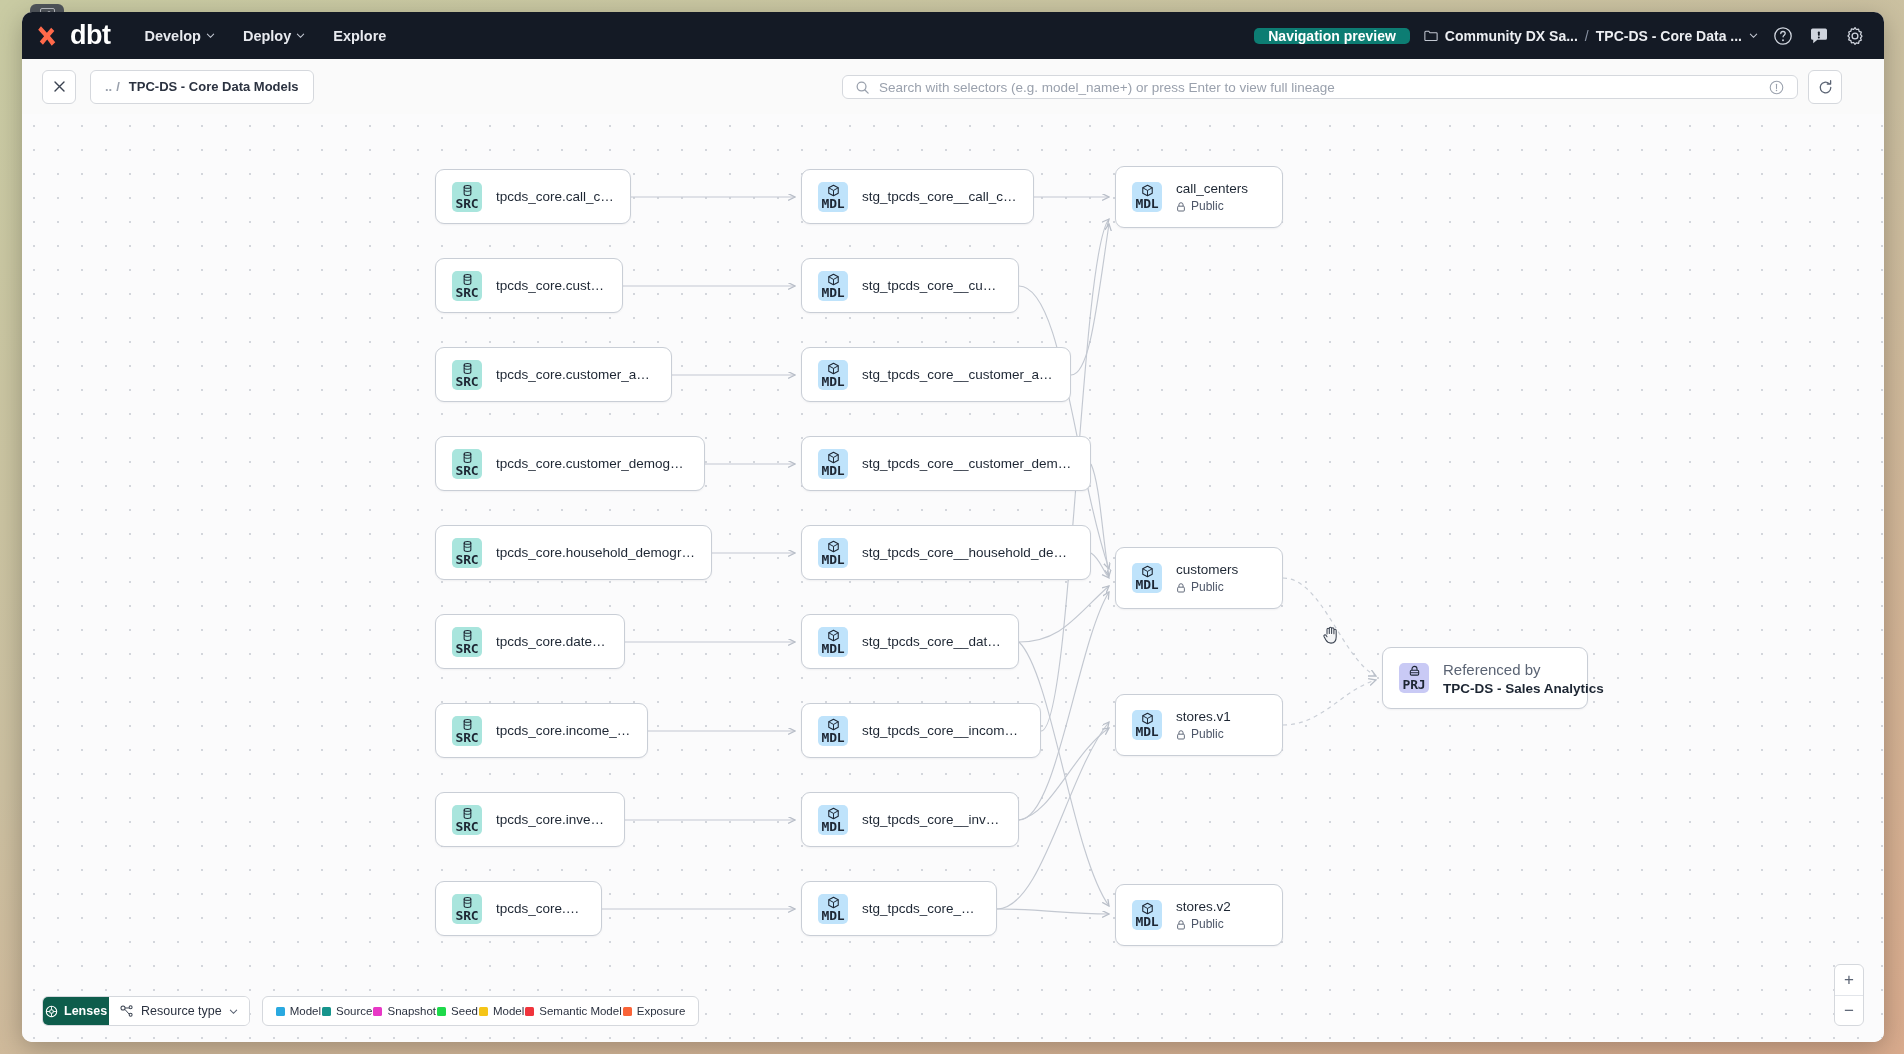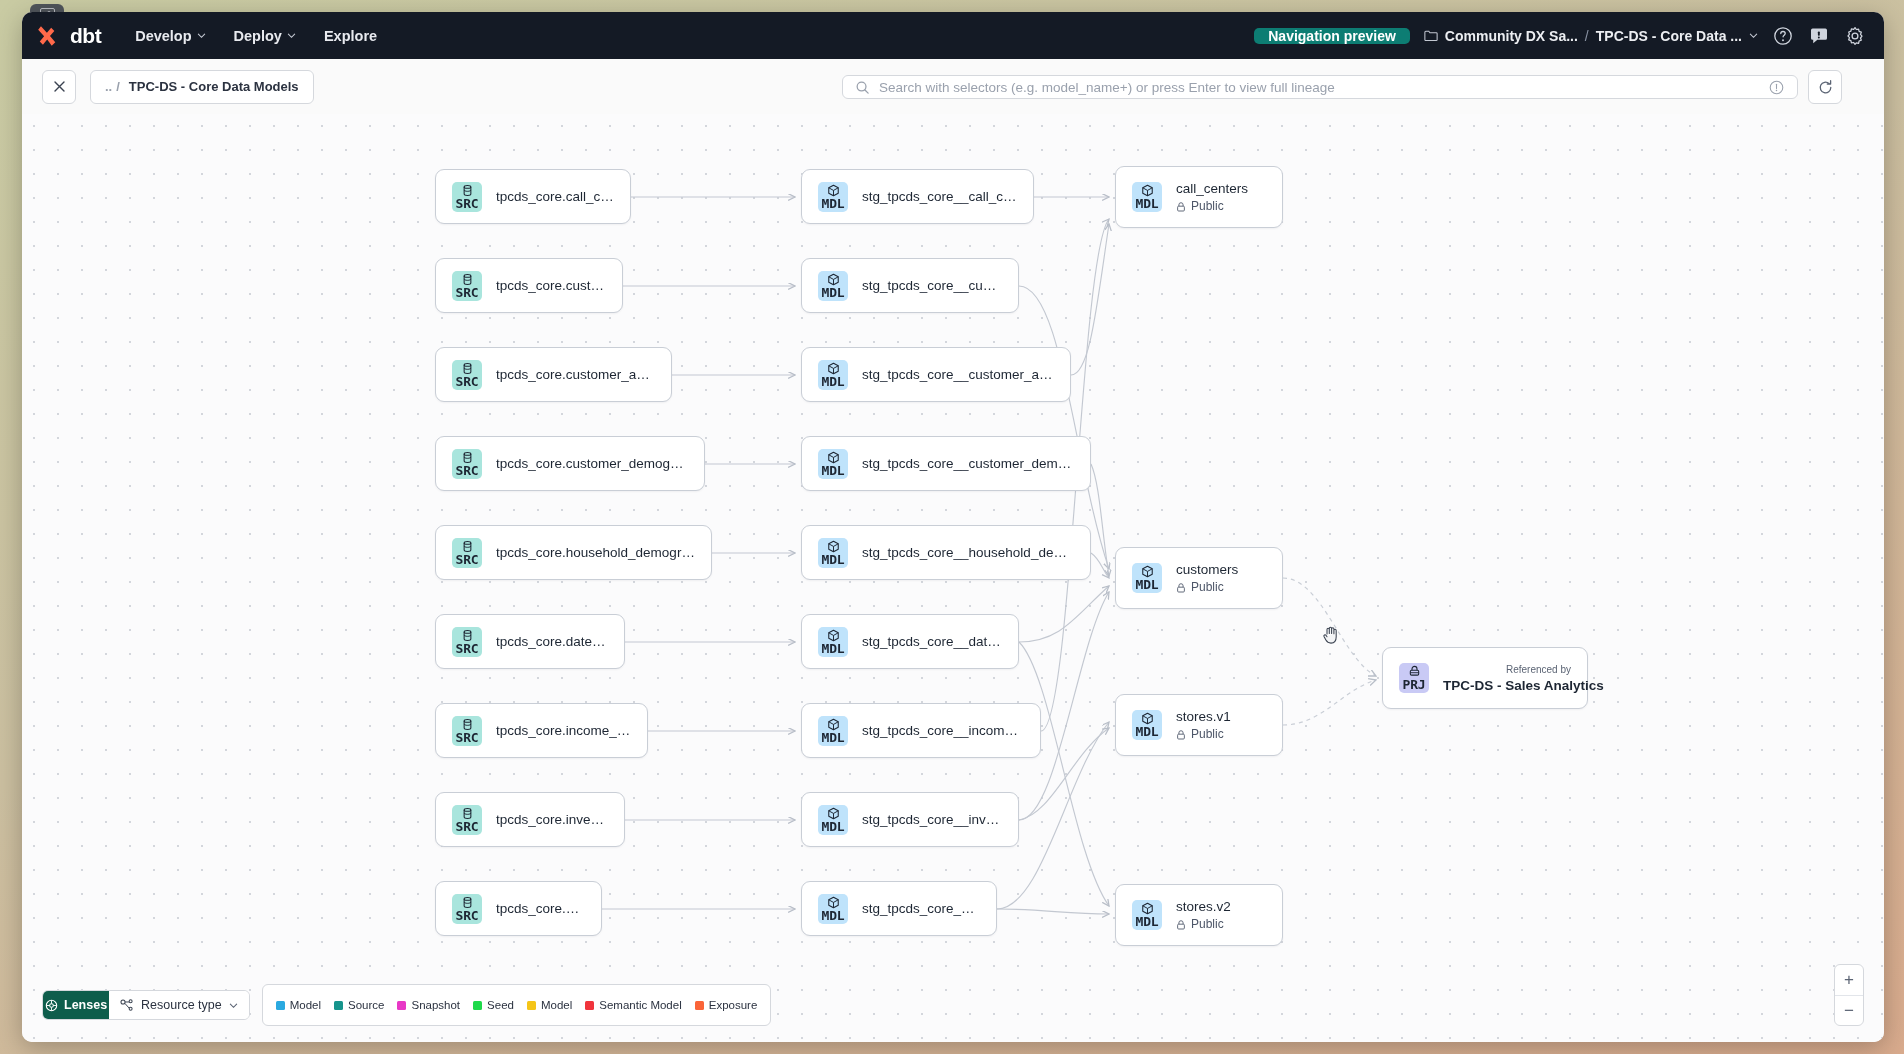--- a/index.html
+++ b/index.html
@@ -26,21 +26,21 @@
   
   #topnav {
     position: relative;
     height: 47px;
     background: #141a25;
     display: flex; align-items: center;
     padding: 0 18px 0 16px;
   }
   .logo-wrap { display:flex; align-items:center; gap:6px; margin-right:34px; }
   .logo-x { width: 26px; height: 26px; display:block; }
-  .logo-text { color:#fff; font-size:21px; font-weight:700; letter-spacing:-.5px; }
+  .logo-text { color:#fff; font-size:27px; font-weight:700; letter-spacing:-.5px; }
   .nav-items { display:flex; align-items:center; gap:28px; }
   .nav-item {
     color:#e8eaef; font-size:14.5px; font-weight:600;
     display:flex; align-items:center; gap:5px; cursor:pointer;
     white-space:nowrap;
   }
   .chev { width:9px; height:9px; display:inline-block; }
   .chev svg { display:block; }
   .nav-right { margin-left:auto; display:flex; align-items:center; gap:14px; }
   .nav-preview-btn {
@@ -145,21 +145,21 @@
   .node-title {
     font-size:13.5px; color:#1d2633; font-weight:400;
     white-space:nowrap; overflow:hidden; text-overflow:ellipsis;
   }
   .node-sub {
     font-size:12px; color:#4d5668;
     display:flex; align-items:flex-end; gap:5px;
     white-space:nowrap;
   }
   .lock-ico { width:10px; height:12px; display:block; }
-  .node-ref-label { font-size:10px; color:#5b6474;text-align:right; }
+  .node-ref-label { font-size:15px; color:#5b6474; }
   .node-ref-name { font-size:13.5px; color:#1d2633; font-weight:600; white-space:nowrap; }
   
   #bottombar {
     position:absolute; left:20px; bottom:16px;
     display:flex; align-items:center; gap:12px;
     z-index:25;
   }
   .lens-group {
     height:30px; display:flex; align-items:stretch;
     border:1px solid #d5d8dd; border-radius:6px;
@@ -170,23 +170,23 @@
     display:flex; align-items:center; gap:6px;
     padding:0 2px; font-size:12.5px; font-weight:600;
     cursor:pointer; white-space:nowrap;
   }
   .restype-btn {
     display:flex; align-items:center; gap:7px;
     padding:0 11px; font-size:12.5px; color:#2b3240;
     cursor:pointer; white-space:nowrap; background:#fff;
   }
   .legend {
-    height:42px; background:#fff;
+    height:30px; background:#fff;
     border:1px solid #d5d8dd; border-radius:6px;
-    display:flex; align-items:center; gap:13px;
+    display:flex; align-items:center; gap:1px;
     padding:0 13px;
   }
   .legend-item { display:flex; align-items:center; gap:5px; white-space:nowrap; }
   .legend-sw { width:9px; height:9px; border-radius:1.5px; display:block; }
   .legend-lbl { font-size:11.5px; color:#2b3240; }
   
   #zoomctl {
     position:absolute; right:20px; bottom:16px;
     width:30px;
     border:1px solid #d5d8dd; border-radius:6px;

